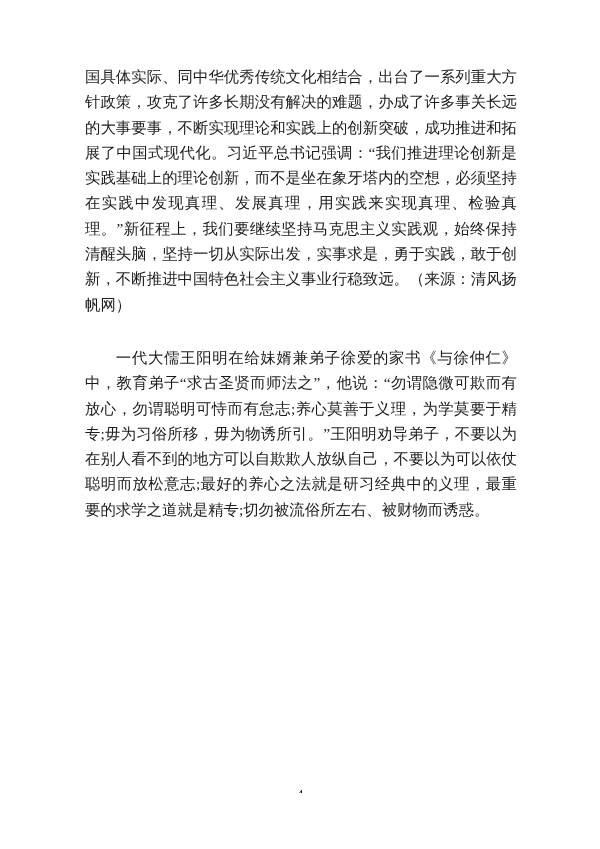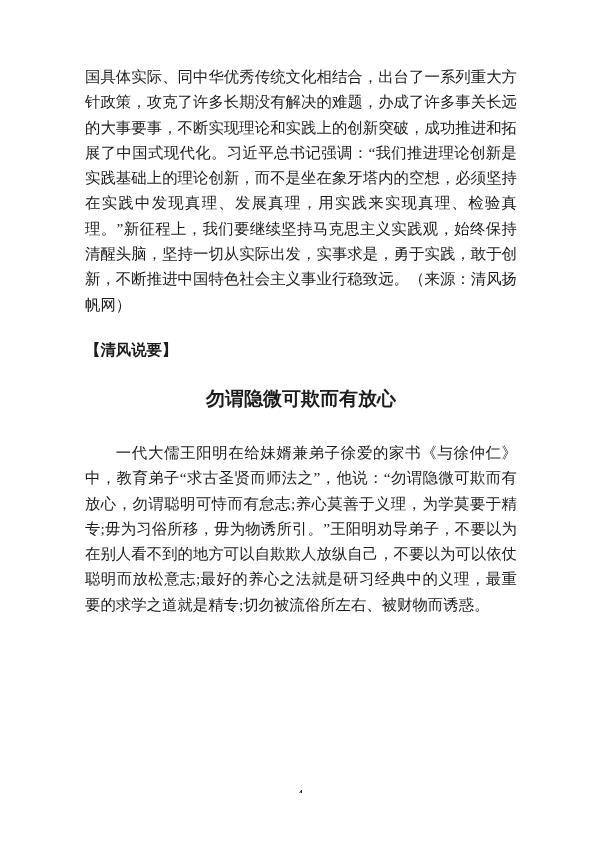--- a/index.html
+++ b/index.html
@@ -61,22 +61,20 @@
     color: #1c1c1c;
   }
 </style>
 </head>
 <body>
 
 <div class="page">
   <div class="content">
     <p class="para">国具体实际、同中华优秀传统文化相结合，出台了一系列重大方针政策，攻克了许多长期没有解决的难题，办成了许多事关长远的大事要事，不断实现理论和实践上的创新突破，成功推进和拓展了中国式现代化。习近平总书记强调：“我们推进理论创新是实践基础上的理论创新，而不是坐在象牙塔内的空想，必须坚持在实践中发现真理、发展真理，用实践来实现真理、检验真理。”新征程上，我们要继续坚持马克思主义实践观，始终保持清醒头脑，坚持一切从实际出发，实事求是，勇于实践，敢于创新，不断推进中国特色社会主义事业行稳致远。（来源：清风扬帆网）</p>
 
-    <div class="section-header">【清风说要】</div>
 
-    <h1 class="article-title">勿谓隐微可欺而有放心</h1>
 
     <p class="para indent article-body-first">一代大儒王阳明在给妹婿兼弟子徐爱的家书《与徐仲仁》中，教育弟子“求古圣贤而师法之”，他说：“勿谓隐微可欺而有放心，勿谓聪明可恃而有怠志;养心莫善于义理，为学莫要于精专;毋为习俗所移，毋为物诱所引。”王阳明劝导弟子，不要以为在别人看不到的地方可以自欺欺人放纵自己，不要以为可以依仗聪明而放松意志;最好的养心之法就是研习经典中的义理，最重要的求学之道就是精专;切勿被流俗所左右、被财物而诱惑。</p>
 
   </div>
 
   <div class="page-number">- 4 -</div>
 </div>
 
 </body></html>

